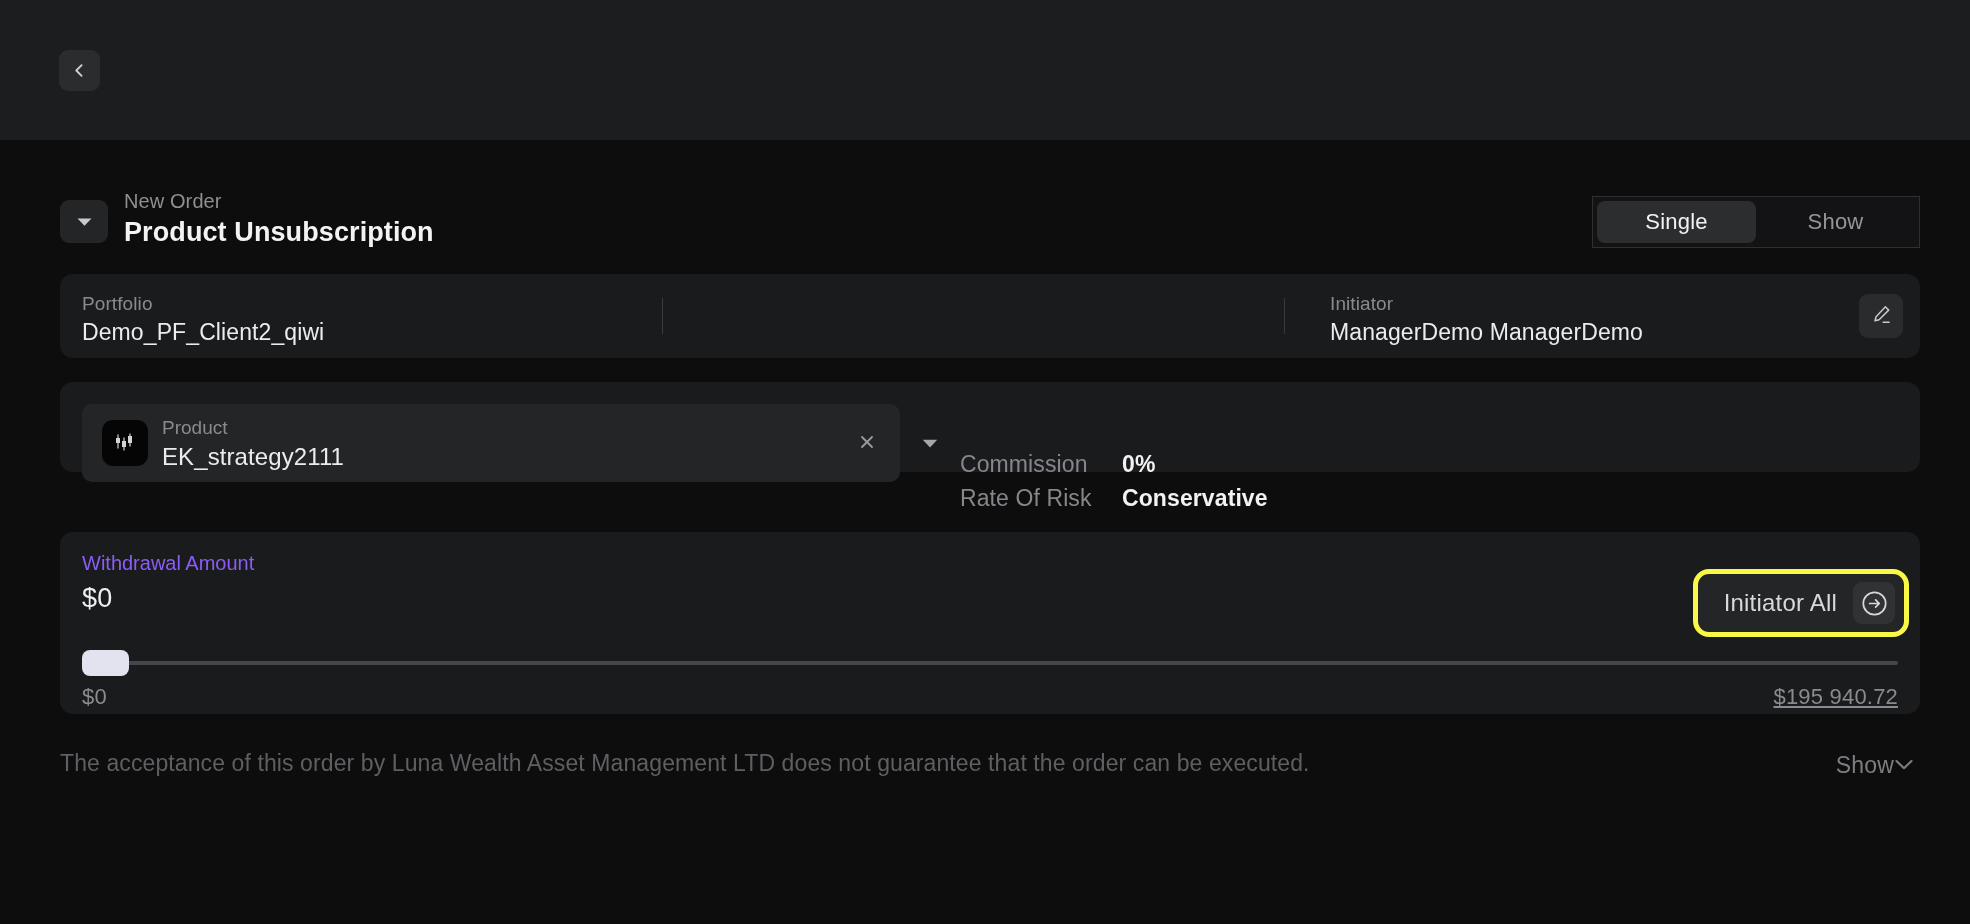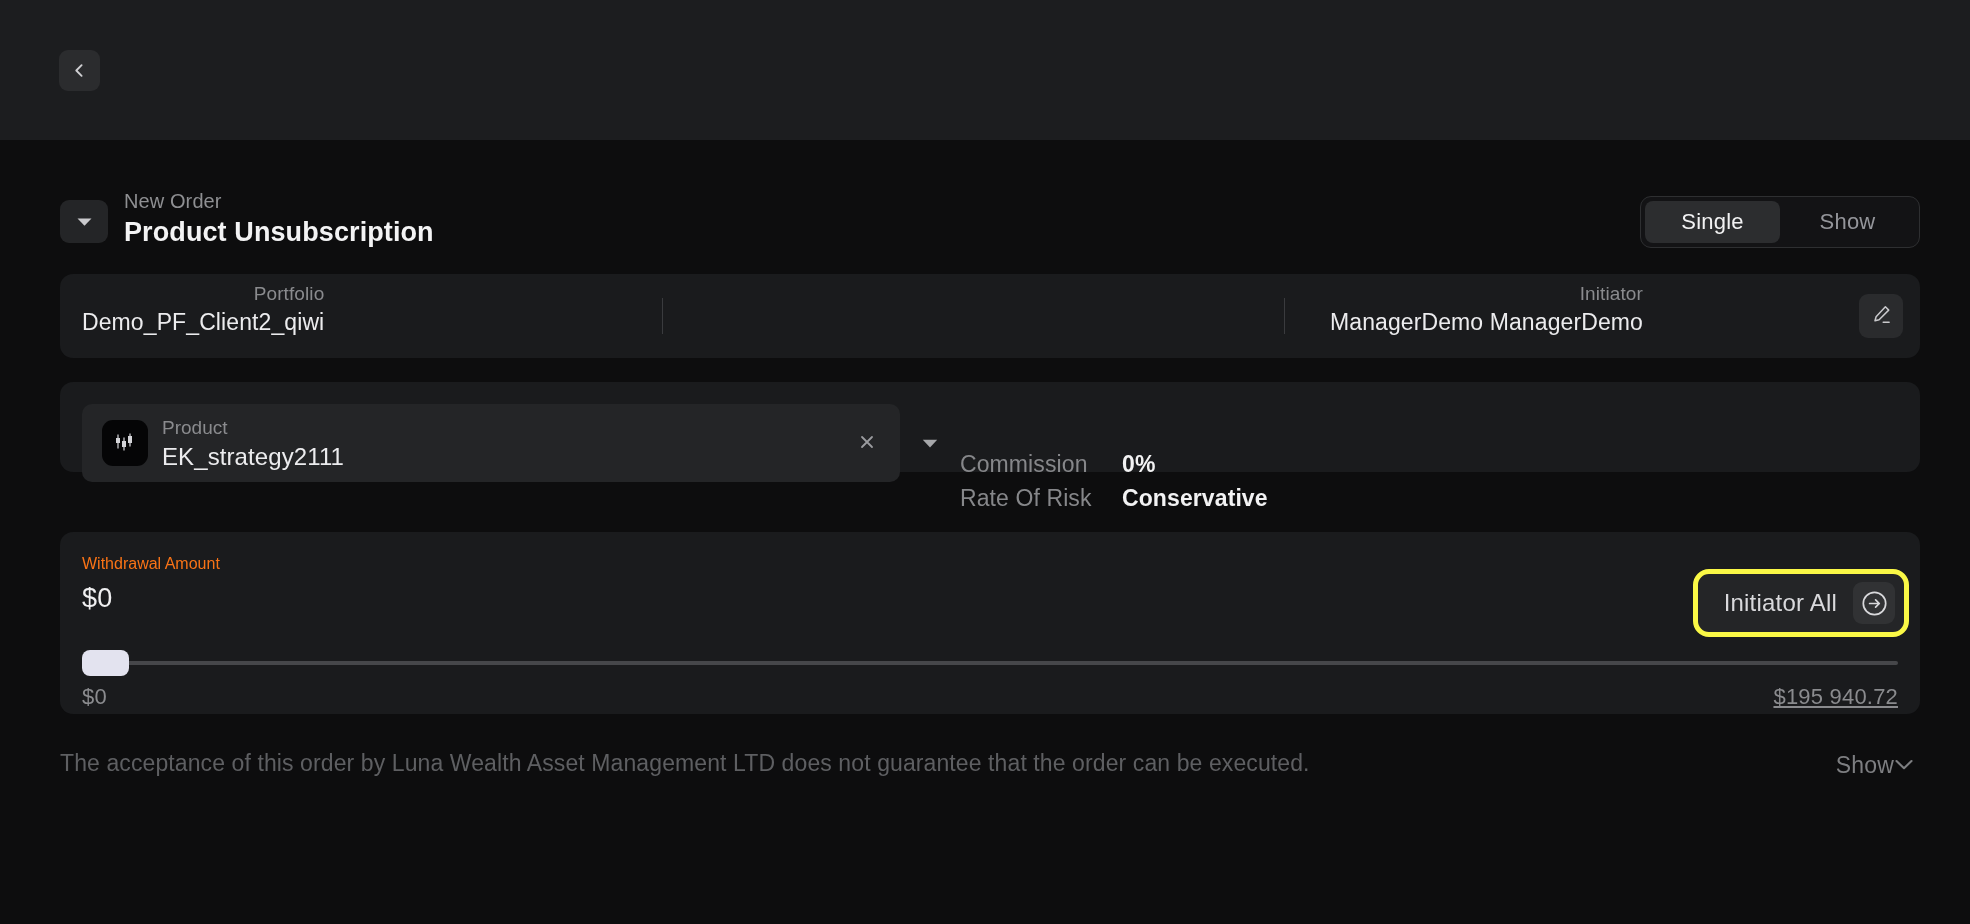--- a/index.html
+++ b/index.html
@@ -79,23 +79,23 @@
     color: #f3f3f4;
     letter-spacing: .1px;
     line-height: 34px;
     margin-top: 1px;
   }
 
   
   .segmented {
     position: absolute;
     right: 0; top: 8px;
-    width: 280px; height: 52px;
+    width: 328px; height: 52px;
     border: 1px solid #2e2f31;
-    border-radius: 11px;
+    border-radius: 0;
     display: flex;
     align-items: center;
     padding: 4px;
     background: #131315;
   }
   .seg-item {
     flex: 1 1 0;
     height: 100%;
     display: flex;
     align-items: center;
@@ -116,22 +116,21 @@
     position: absolute;
     left: 60px;
     width: 1860px;
     background: #1a1b1d;
     border-radius: 13px;
   }
   .panel.info { top: 134px; height: 84px; }
 
   .info-cell {
     position: absolute;
-    top: 8px;
-    text-align: right;
+    top: 18px;
   }
   .info-label {
     font-size: 19px;
     color: #8a8b8e;
     line-height: 24px;
     letter-spacing: .1px;
   }
   .info-value {
     font-size: 23px;
     color: #ececee;
@@ -233,22 +232,22 @@
     color: #f2f2f3;
     letter-spacing: .1px;
   }
 
   
   .panel.withdraw { top: 392px; height: 182px; }
 
   .wd-label {
     position: absolute;
     left: 22px; top: 19px;
-    font-size: 16px;
-    color: #f97316;
+    font-size: 20px;
+    color: #8b5cf6;
     line-height: 25px;
   }
   .wd-amount {
     position: absolute;
     left: 22px; top: 49px;
     font-size: 27px;
     color: #efeff0;
     line-height: 35px;
     letter-spacing: .2px;
   }

